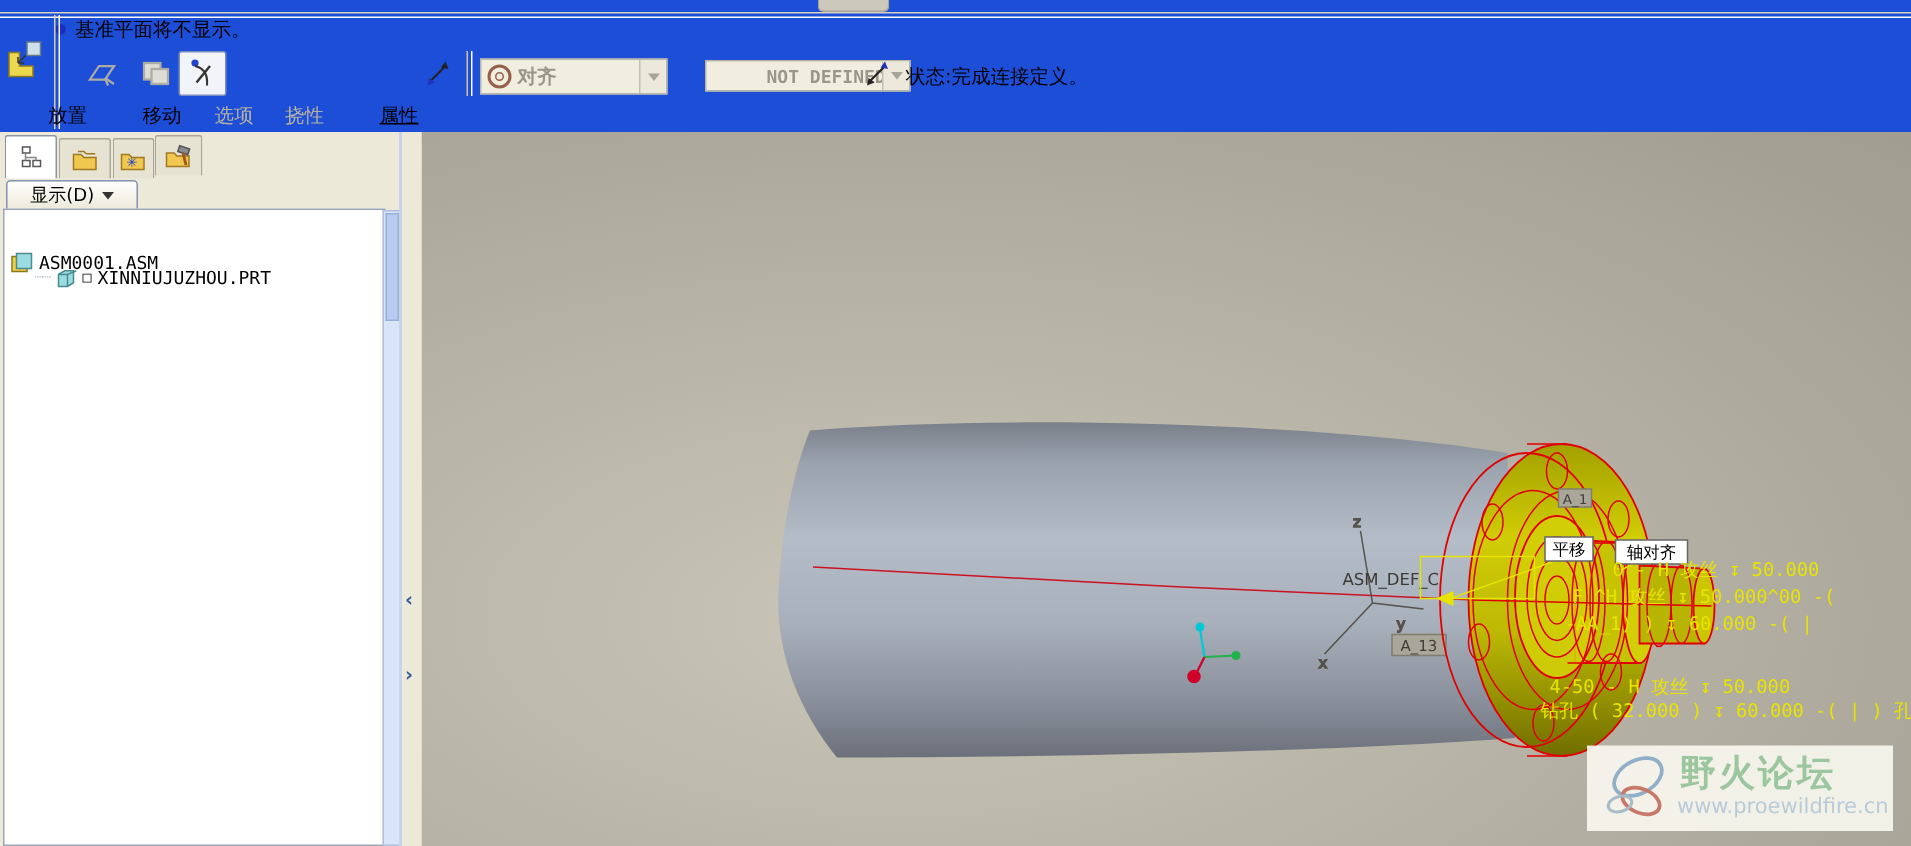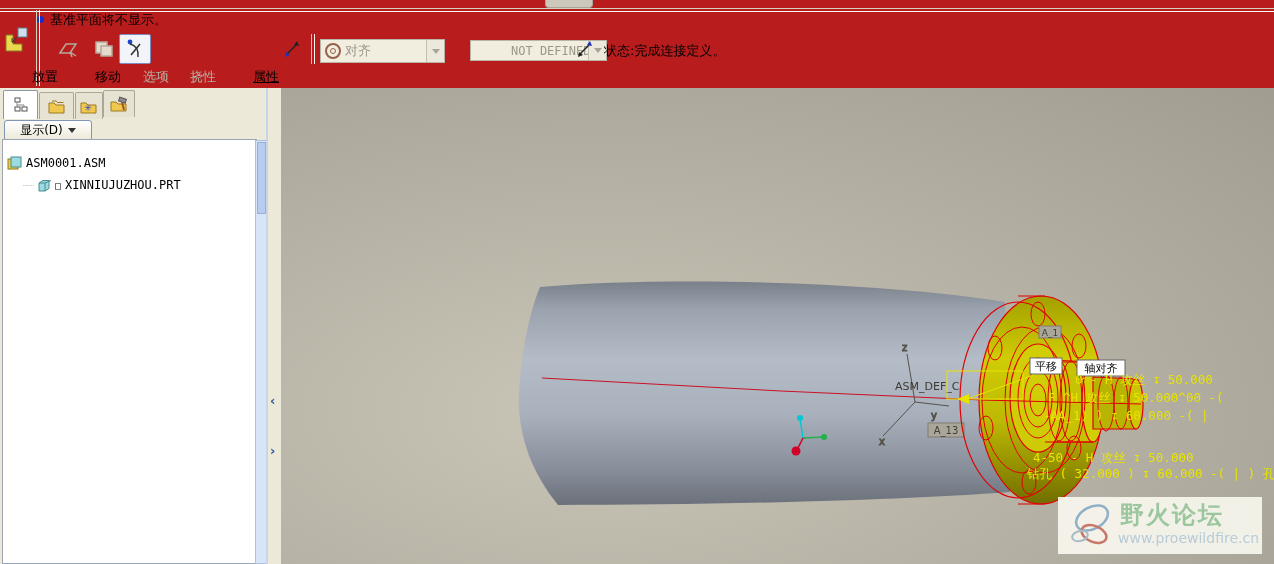--- a/index.html
+++ b/index.html
@@ -1,16 +1,16 @@
 <!DOCTYPE html>
 <html><head>
 <meta charset="utf-8">
 <style>
   html,body{margin:0;padding:0;background:#888;}
-  .app{position:relative;width:1274px;height:564px;background:#b91c1c;overflow:hidden;
+  .app{position:relative;width:1274px;height:564px;background:#1d4ed8;overflow:hidden;
        font-family:"DejaVu Sans",sans-serif;font-size:13px;color:#000;}
   .abs{position:absolute;}
   
   .top-bump{left:545px;top:0;width:46px;height:7px;background:#ccc9bc;border:1px solid #a8a498;border-top:none;border-radius:0 0 4px 4px;}
   .top-groove{left:0;top:8px;width:1274px;height:2px;border-top:1px solid #d6d2c2;border-bottom:1px solid #fbfaf2;}
   
   .msg-bullet{left:37px;top:16px;width:7px;height:7px;border-radius:50%;background:#1a2fbf;}
   .msg-text{left:50px;top:11px;}
   
   .corner{left:3px;top:26px;}
@@ -20,21 +20,21 @@
   .icobtn{width:30px;height:28px;display:flex;align-items:center;justify-content:center;background:transparent;border:1px solid transparent;}
   .icobtn.disabled{opacity:.95;}
   .icobtn.active{border:1px solid #7a8cc0;background:#f2f4fa;border-radius:2px;}
   .b1{left:52px;top:34px;} .b2{left:88px;top:34px;} .b3{left:119px;top:34px;}
   
   .combo{display:flex;align-items:center;height:22px;background:#fff;border:1px solid #7f9db9;}
   .combo .txt{flex:1;padding-left:4px;white-space:nowrap;overflow:hidden;}
   .combo .dd{width:17px;height:100%;display:flex;align-items:center;justify-content:center;
              background:linear-gradient(#e8f0fc,#c4d4f0);border-left:1px solid #98a8c8;}
   .tri{width:0;height:0;border-left:4px solid transparent;border-right:4px solid transparent;border-top:5px solid #3a5a8c;}
-  .combo.disabled{background:#f1eee0;border-color:#b8b5a6;color:#9a978a;}
+  .combo.disabled{background:#f1eee0;border-color:#b8b5a6;color:#9a978a;font-weight:bold;}
   .combo.disabled .dd{background:#ece9dc;border-left-color:#c4c1b2;}
   .combo.disabled .tri{border-top-color:#a8a598;}
   .c1{left:152px;top:38px;width:126px;}
   .c2{left:320px;top:39px;width:123px;}
   .c3{left:470px;top:40px;width:99px;height:19px;font-family:"DejaVu Sans Mono",monospace;font-size:12px;padding-left:36px;}
   .flip1{left:283px;top:40px;} .flip2{left:576px;top:40px;}
   .status-text{left:604px;top:42px;}
   .ring{width:12px;height:12px;border:2px solid #96604a;border-radius:50%;margin-left:4px;display:flex;align-items:center;justify-content:center;}
   .ring i{width:4px;height:4px;border:1.5px solid #96604a;border-radius:50%;display:block;}
   
@@ -44,21 +44,21 @@
   
   .nav-panel{left:0;top:88px;width:281px;height:476px;background:#ece9d8;}
   .ntab{position:absolute;height:26px;display:flex;align-items:center;justify-content:center;
         background:#e6e3d2;border:1px solid #aaa69a;border-bottom:none;border-radius:2px 2px 0 0;}
   .ntab.active{background:#fff;border-color:#8a96a8;height:28px;}
   .nbtn{position:absolute;top:32px;height:19px;display:flex;align-items:center;justify-content:center;gap:5px;
         background:linear-gradient(#ffffff,#ece9d8);border:1px solid #8494b4;border-radius:3px;font-size:12px;}
   .nbtn .tri{border-top-color:#333;}
   .tree-box{position:absolute;left:2px;top:51px;width:253px;height:423px;background:#fff;border:1px solid #9aa6b8;}
   .tree-row{position:absolute;display:flex;align-items:center;gap:4px;font-family:"DejaVu Sans Mono",monospace;font-size:12px;white-space:nowrap;}
-  .tr0{left:4px;top:16px;} .tr1{left:20px;top:38px;}
+  .tr0{left:4px;top:28px;} .tr1{left:20px;top:38px;}
   .dots{color:#b8c2cc;font-size:10px;letter-spacing:-1px;}
   .prefix-box{font-size:10px;}
   .tree-scroll{position:absolute;left:255px;top:52px;width:11px;height:422px;background:#d8e4f8;border:1px solid #b0c0dc;}
   .tree-thumb{position:absolute;left:1px;top:1px;width:7px;height:70px;background:#b8ccf0;border:1px solid #98b0d8;}
   .splitter{left:266px;top:88px;width:15px;height:476px;border-left:2px solid #c8d4ec;border-right:2px solid #c8d4ec;background:#ece9d8;}
   .sp-arrow{position:absolute;left:2px;color:#2c5aa0;font-size:13px;font-weight:bold;line-height:10px;cursor:pointer;}
   .spa1{top:308px;} .spa2{top:358px;}
   
   .viewport{left:281px;top:88px;width:993px;height:476px;}
   

